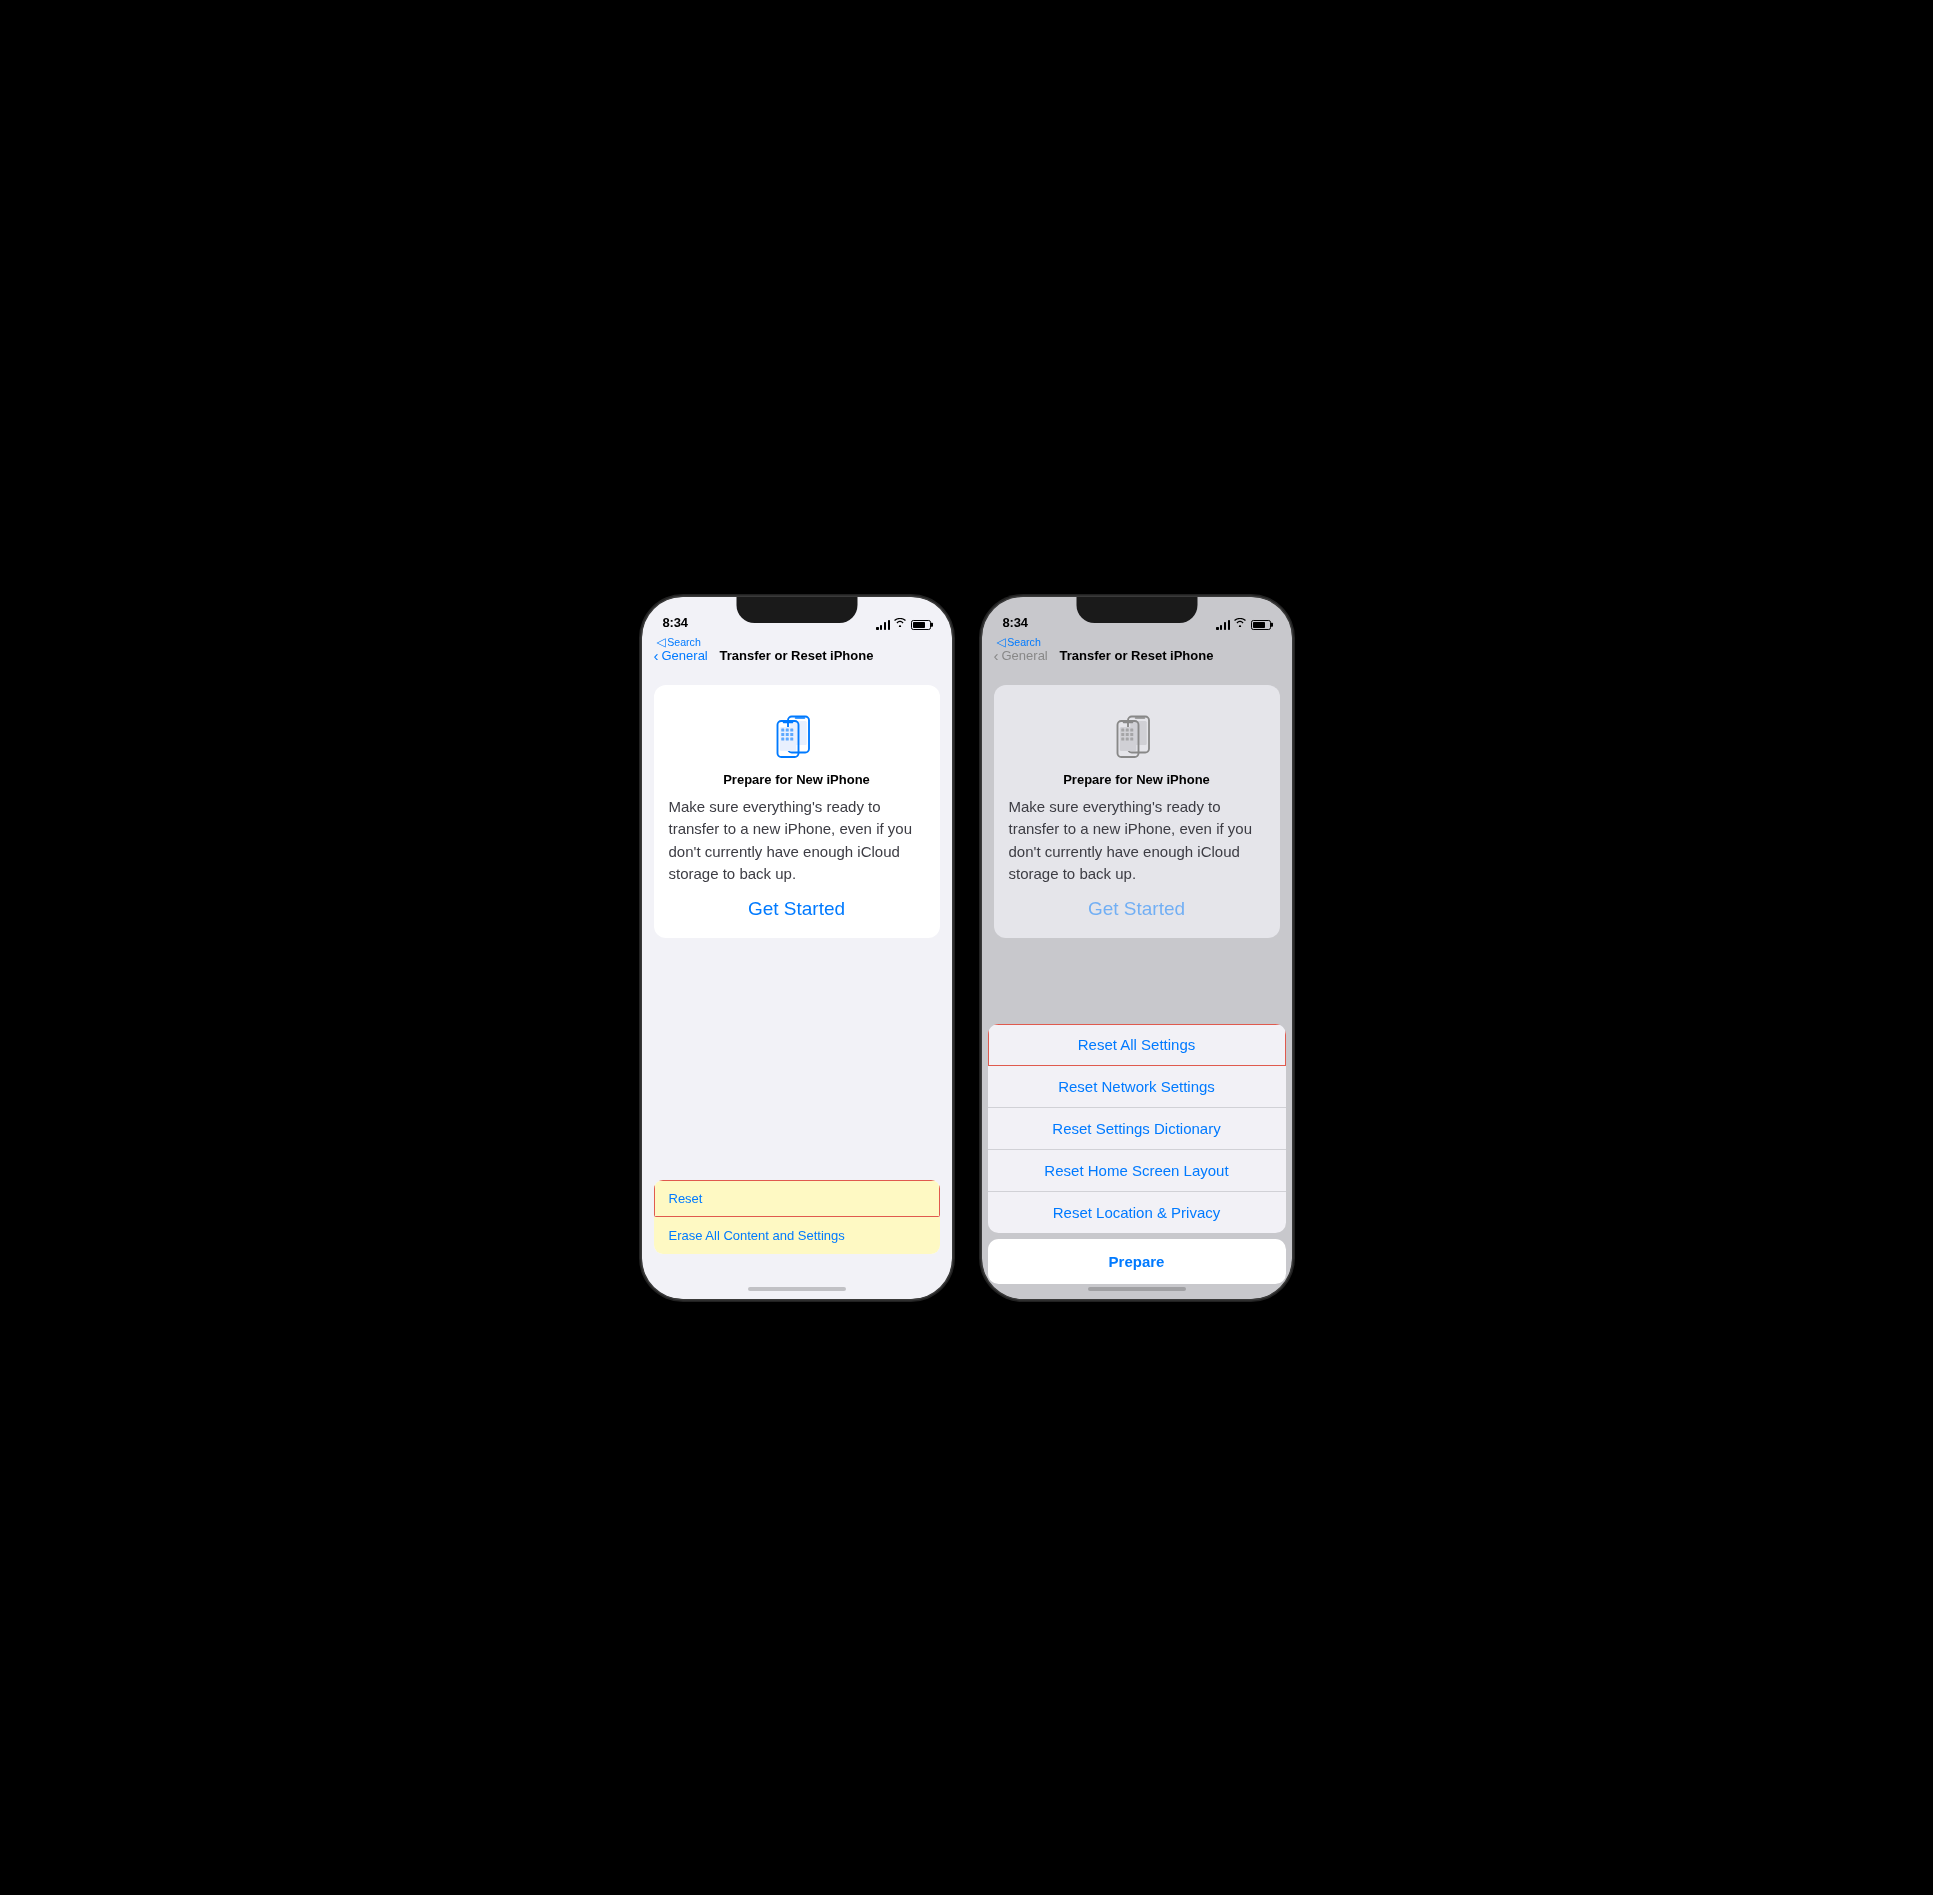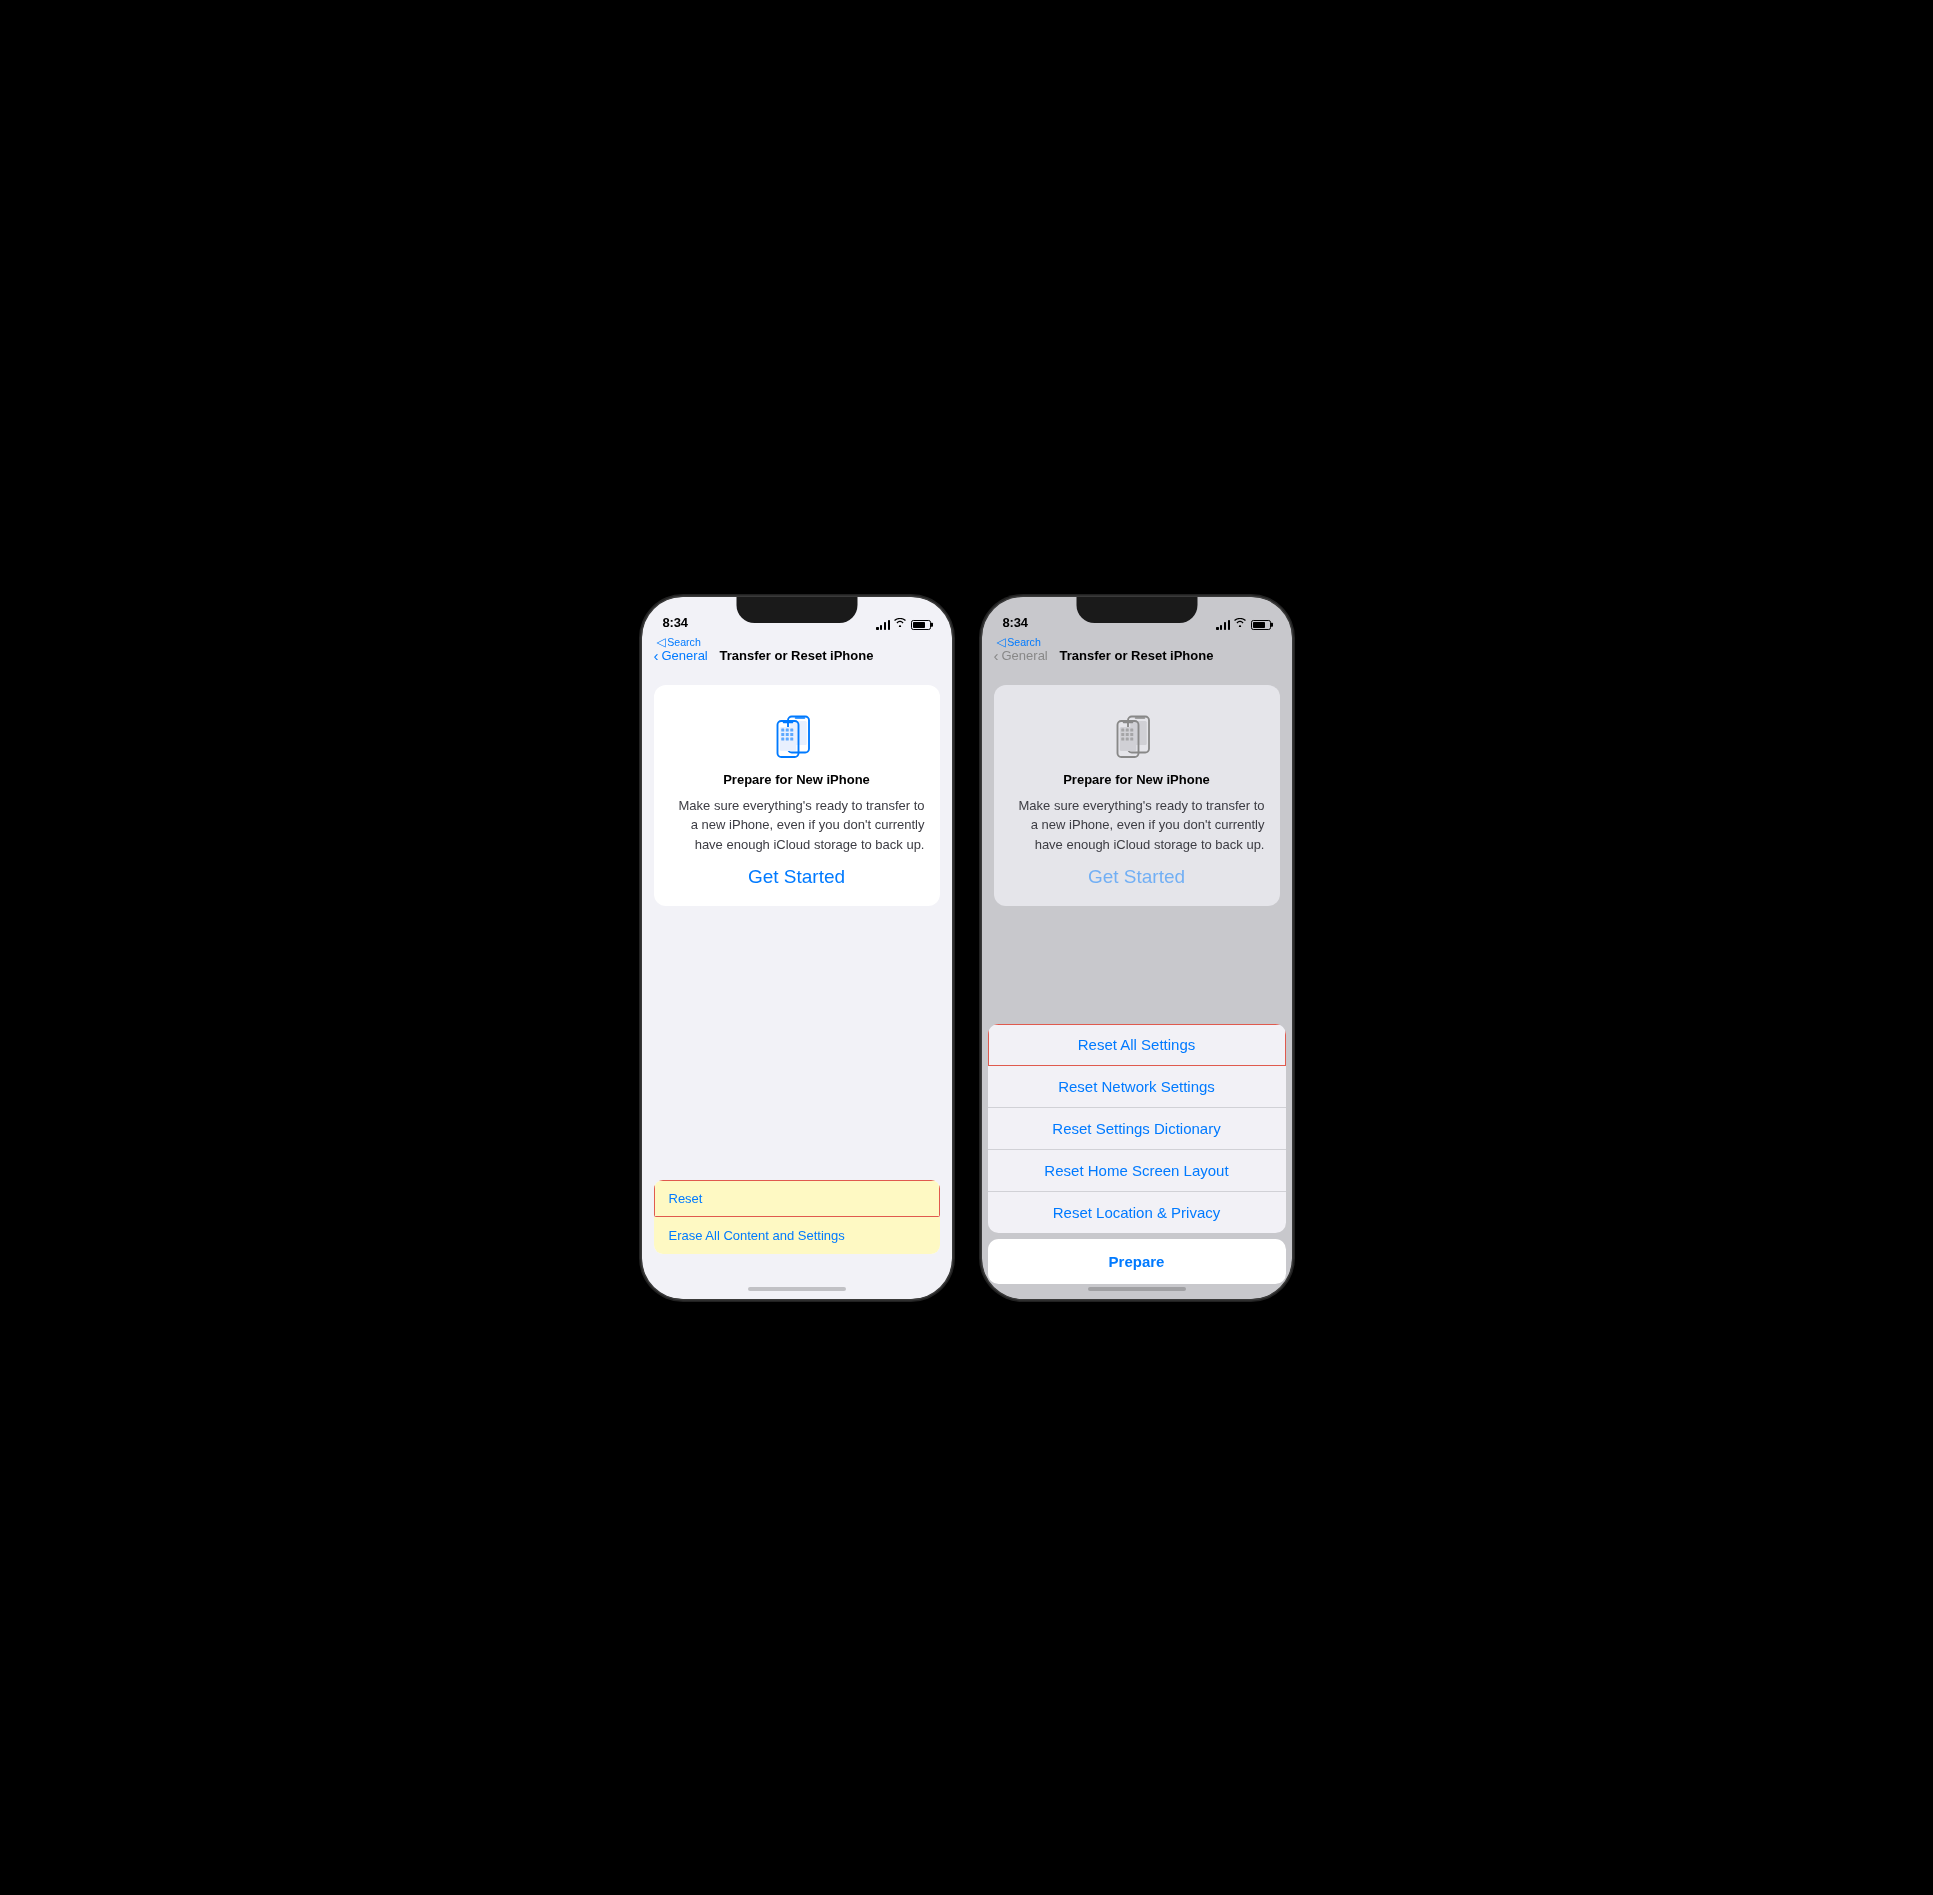--- a/index.html
+++ b/index.html
@@ -194,23 +194,23 @@
     }
 
     .card-title {
       font-size: 13px;
       font-weight: 700;
       color: #000;
       text-align: center;
     }
 
     .card-desc {
-      font-size: 13px;
+      font-size: 15px;
       color: #3c3c43;
-      text-align: right;
+      text-align: left;
       line-height: 1.5;
     }
 
     .card-link {
       font-size: 19px;
       color: #007aff;
       margin-top: 3px;
     }
 
     

